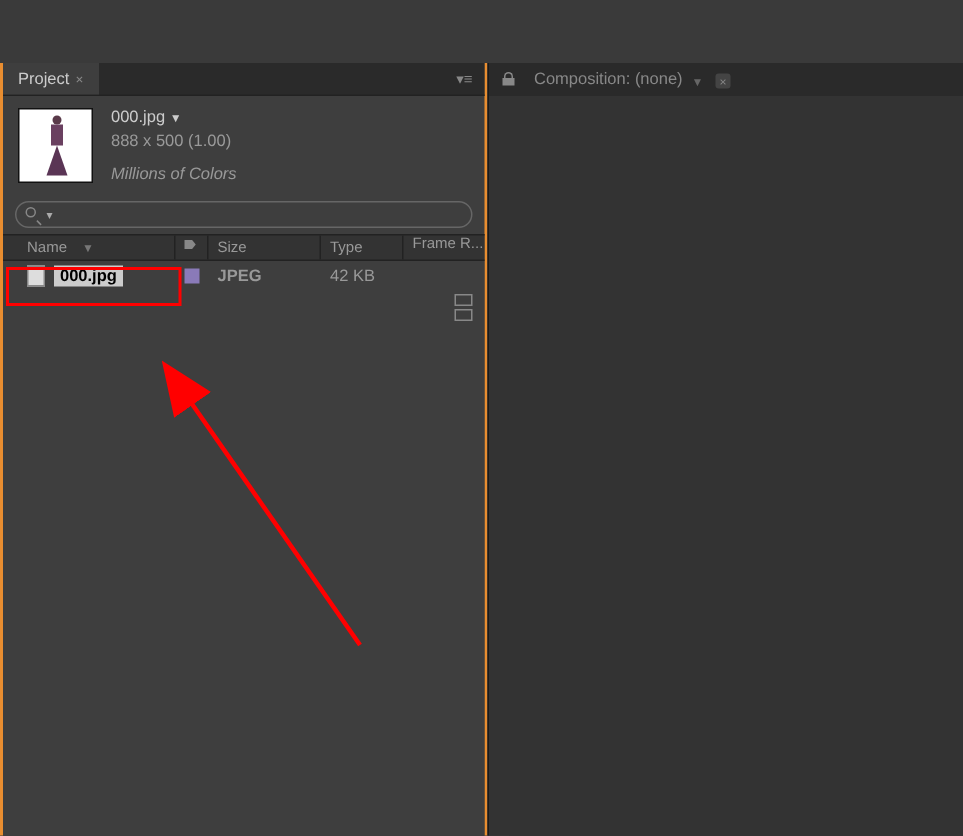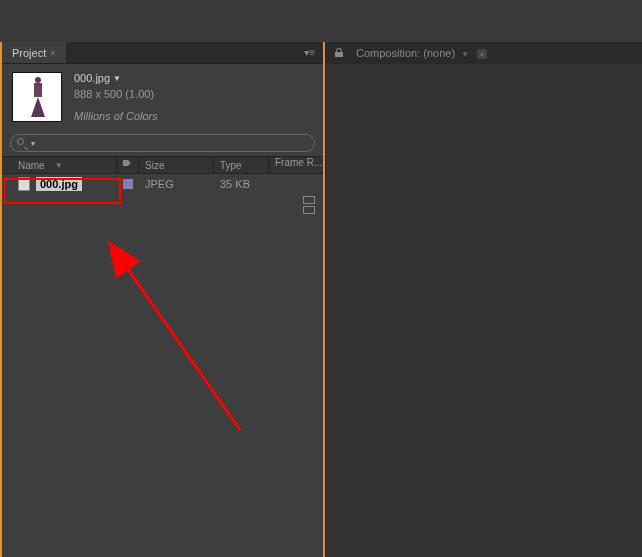--- a/index.html
+++ b/index.html
@@ -37,21 +37,21 @@
     .sort-arrow { margin-left: 10px; font-size: 8px; color: #777; }
     .tag-icon { width: 10px; height: 10px; position: relative; }
     .tag-shape { width: 8px; height: 6px; background: #888; clip-path: polygon(0 0, 70% 0, 100% 50%, 70% 100%, 0 100%); }
     .file-list { flex: 1; overflow: auto; background: #3e3e3e; position: relative; }
     .file-row { height: 20px; display: flex; align-items: center; font-size: 11px; }
     .file-name-cell { width: 115px; padding-left: 16px; display: flex; align-items: center; gap: 6px; height: 100%; }
     .file-icon { width: 12px; height: 14px; background: #ddd; border: 1px solid #888; position: relative; }
     .file-selected { background: #ccc; color: #000; font-weight: bold; padding: 1px 4px; font-size: 11px; }
     .file-tag-cell { width: 22px; height: 100%; display: flex; align-items: center; justify-content: center; }
     .file-color-swatch { width: 10px; height: 10px; background: #8a7ab8; }
-    .file-type-cell { width: 75px; padding-left: 6px; color: #999; }
+    .file-type-cell { width: 75px; padding-left: 6px; color: #999; font-weight: bold; }
     .file-size-cell { width: 55px; padding-left: 6px; color: #999; }
     .file-fr-cell { flex: 1; padding-left: 6px; }
     .snap-icon { position: absolute; right: 6px; top: 22px; width: 14px; height: 14px; }
     .snap-box { width: 12px; height: 8px; border: 1px solid #888; }
     .snap-box + .snap-box { margin-top: 2px; }
     .highlight-box { position: absolute; left: 4px; top: 178px; width: 117px; height: 26px; border: 2px solid #ff0000; pointer-events: none; z-index: 100; }
     .annotation-arrow { position: absolute; left: 85px; top: 220px; pointer-events: none; z-index: 100; }
     .right-panel { flex: 1; display: flex; flex-direction: column; background: #3a3a3a; border-left: 1px solid #1a1a1a; }
     .right-tab-bar { height: 22px; display: flex; align-items: center; background: #2a2a2a; }
     .lock-icon { margin-left: 8px; margin-right: 4px; width: 10px; height: 10px; position: relative; }
@@ -128,21 +128,21 @@
     <div class="file-list">
       <div class="file-row">
         <div class="file-name-cell">
           <div class="file-icon"></div>
           <span class="file-selected">000.jpg</span>
         </div>
         <div class="file-tag-cell">
           <div class="file-color-swatch"></div>
         </div>
         <div class="file-type-cell">JPEG</div>
-        <div class="file-size-cell">35 KB</div>
+        <div class="file-size-cell">42 KB</div>
         <div class="file-fr-cell"></div>
       </div>
       <div class="snap-icon">
         <div class="snap-box"></div>
         <div class="snap-box"></div>
       </div>
     </div>
   </div>
 
   <div class="right-panel">

